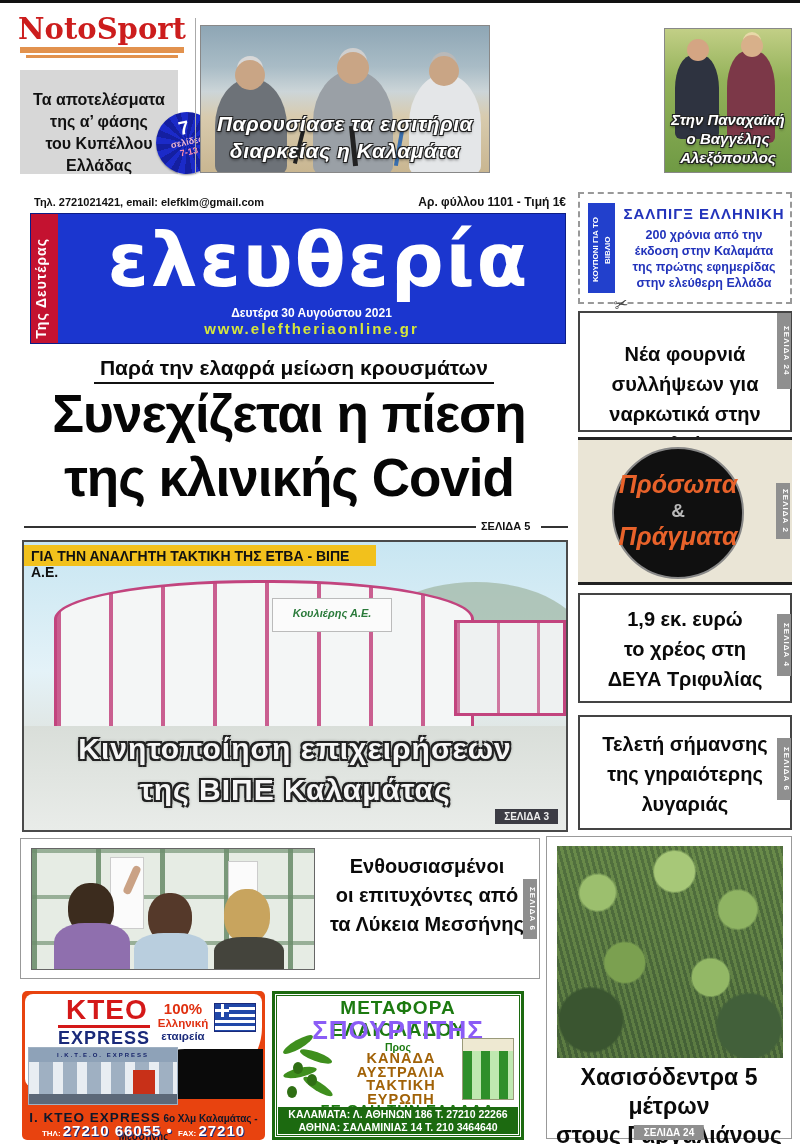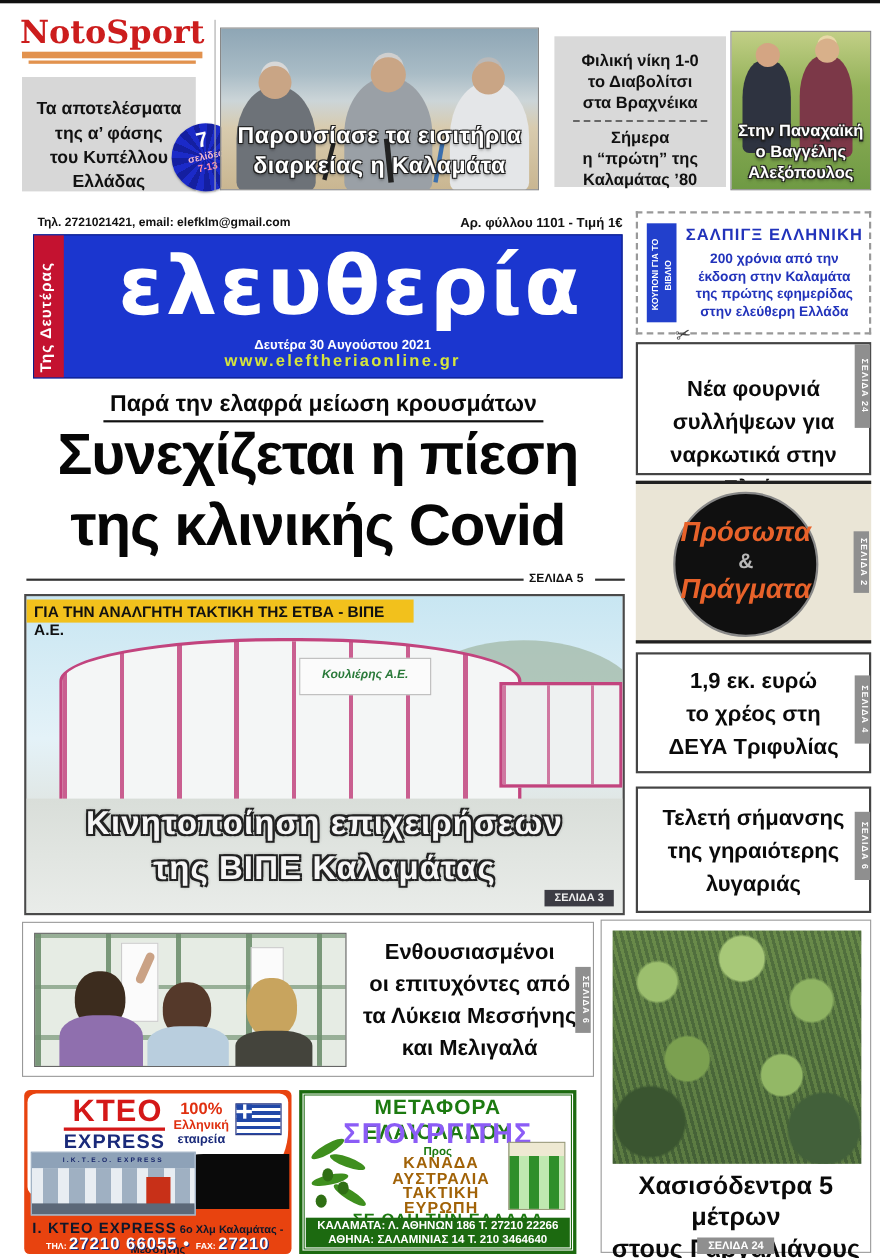--- a/index.html
+++ b/index.html
@@ -19,21 +19,21 @@
   .ns-teaser { position:absolute; left:8px; top:58px; width:158px; height:104px; background:#d7d7d7; font-size:16px; font-weight:bold; text-align:center; padding-top:19px; line-height:22px; color:#111; }
   #ns-badge { left:156px; top:112px; width:62px; height:62px; border-radius:50%;
     background:repeating-conic-gradient(#1b2ac8 0deg 14deg,#141fa0 14deg 28deg);
     color:#fff; text-align:center; transform:rotate(-12deg); box-shadow:0 1px 2px rgba(0,0,0,.4); padding-top:7px; }
   #ns-badge .n7 { display:block; font-size:19px; font-weight:bold; line-height:18px; }
   #ns-badge .w  { display:block; font-size:9px; font-weight:bold; color:#f2b8d0; line-height:10px; }
   #ns-badge .p  { display:block; font-size:9px; font-weight:bold; color:#ff8fb0; line-height:11px; }
   #topdiv { left:195px; top:18px; width:1px; height:156px; background:#aaa; }
 
   
-  .photo-frame { border:1px solid #888; overflow:hidden; }
+  .photo-frame { border:1px solid #888; overflow:hidden;font-style:italic; }
   #press { left:200px; top:25px; width:290px; height:148px;
     background:linear-gradient(180deg,#8ea6b5 0%,#a9bcc6 28%,#ccd5d8 45%,#d8cbae 62%,#c9b691 100%); }
   .fig { position:absolute; border-radius:50% 50% 8px 8px; }
   .head { position:absolute; border-radius:50%; }
   .mic { position:absolute; background:#222; }
   .outline-w { color:#fff; text-shadow:-1px -1px 0 #222,1px -1px 0 #222,-1px 1px 0 #222,1px 1px 0 #222,0 2px 3px rgba(0,0,0,.55); }
   #press .cap { position:absolute; left:0; bottom:8px; width:100%; text-align:center; font-size:21px; font-weight:bold; line-height:27px; letter-spacing:.5px; }
 
   #graybox1 { left:504px; top:33px; width:156px; height:137px; background:#d9d9d9; padding-top:13px; font-size:15px; font-weight:bold; line-height:19px; text-align:center; color:#111; }
   #graybox1 .dash { border-top:2px dashed #666; width:78%; margin:6px auto 5px; }
@@ -202,29 +202,20 @@
     <div class="head" style="left:228px;top:30px;width:30px;height:30px;background:#c9a585;box-shadow:0 -6px 0 -2px #b9b9b9;"></div>
     <div class="mic" style="left:96px;top:104px;width:4px;height:34px;transform:rotate(14deg);"></div>
     <div class="mic" style="left:150px;top:100px;width:5px;height:40px;transform:rotate(-6deg);"></div>
     <div class="mic" style="left:196px;top:104px;width:4px;height:36px;transform:rotate(10deg);background:#3a6fae;"></div>
     <div class="cap outline-w">
       <span style="display:block">Παρουσίασε τα εισιτήρια</span>
       <span style="display:block">διαρκείας η Καλαμάτα</span>
     </div>
   </div>
 
-  <div class="abs" id="graybox1">
-    <span style="display:block">Φιλική νίκη 1-0</span>
-    <span style="display:block">το Διαβολίτσι</span>
-    <span style="display:block">στα Βραχνέικα</span>
-    <div class="dash"></div>
-    <span style="display:block">Σήμερα</span>
-    <span style="display:block">η “πρώτη” της</span>
-    <span style="display:block">Καλαμάτας ’80</span>
-  </div>
 
   <div class="abs photo-frame" id="football">
     <div class="fig" style="left:10px;top:26px;width:44px;height:84px;background:#2e3340;border-radius:40% 40% 6px 6px;"></div>
     <div class="head" style="left:22px;top:10px;width:22px;height:22px;background:#d4a583;"></div>
     <div class="fig" style="left:62px;top:22px;width:48px;height:92px;background:#7c3848;border-radius:40% 40% 6px 6px;"></div>
     <div class="head" style="left:76px;top:6px;width:22px;height:22px;background:#d8b08a;box-shadow:0 -5px 0 -2px #e8d9a8;"></div>
     <div class="cap outline-w">
       <span style="display:block">Στην Παναχαϊκή</span>
       <span style="display:block">ο Βαγγέλης</span>
       <span style="display:block">Αλεξόπουλος</span>
@@ -322,21 +313,20 @@
       <div class="head" style="left:116px;top:44px;width:44px;height:50px;background:#55392a;border-radius:46%;"></div>
       <div class="fig" style="left:102px;top:84px;width:74px;height:38px;background:#b9cede;border-radius:40% 40% 0 0;"></div>
       <div class="head" style="left:192px;top:40px;width:46px;height:54px;background:#c8a45e;border-radius:46%;"></div>
       <div class="fig" style="left:182px;top:88px;width:70px;height:34px;background:#44443c;border-radius:40% 40% 0 0;"></div>
       <div style="position:absolute;left:96px;top:16px;width:8px;height:30px;background:#caa285;transform:rotate(24deg);border-radius:4px;"></div>
     </div>
     <div id="mid-text">
       <span style="display:block">Ενθουσιασμένοι</span>
       <span style="display:block">οι επιτυχόντες από</span>
       <span style="display:block">τα Λύκεια Μεσσήνης</span>
-      <span style="display:block">και Μελιγαλά</span>
     </div>
     <div class="vtab" style="right:2px;top:40px;height:60px;">ΣΕΛΙΔΑ 6</div>
   </div>
 
   <div class="abs" id="cannabox">
     <div id="canna-photo"></div>
     <div id="canna-cap">
       <span style="display:block">Χασισόδεντρα 5 μέτρων</span>
       <span style="display:block">στους Γαργαλιάνους</span>
     </div>

